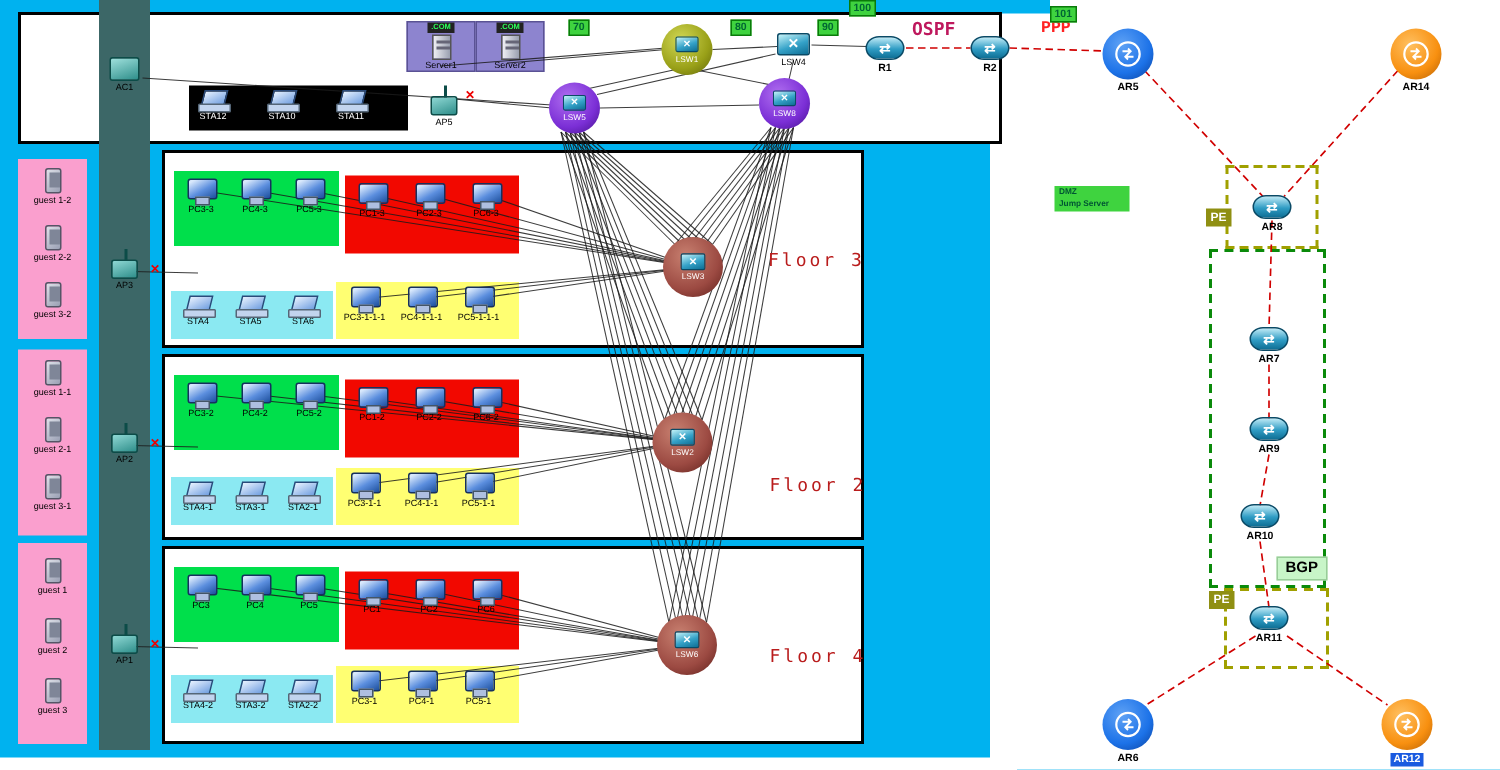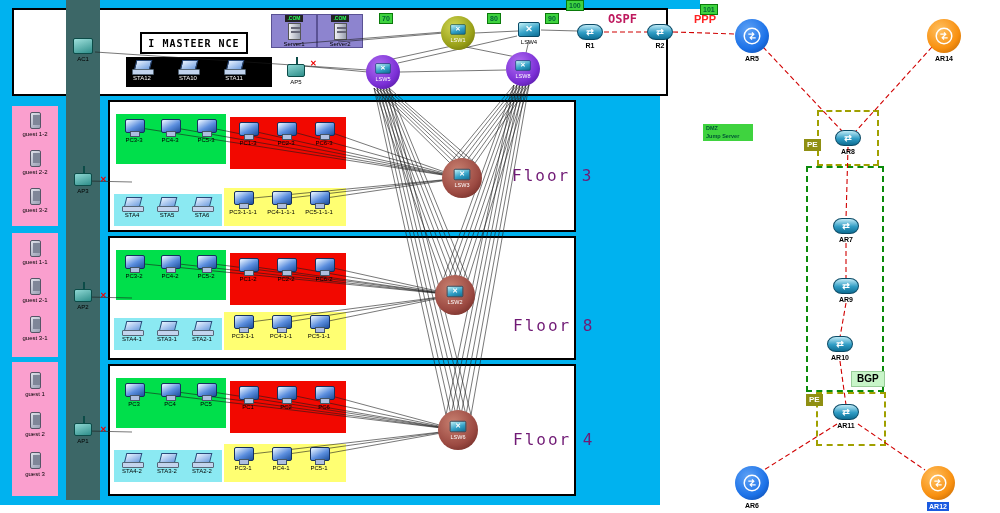--- a/index.html
+++ b/index.html
@@ -51,22 +51,22 @@
 .i-ac{width:20px;height:16px;background:linear-gradient(160deg,#9fe0dc,#2e8e8a);border:1px solid #0c4c48;border-radius:2px}
 .i-ph{position:relative;width:11px;height:17px;background:linear-gradient(135deg,#e0e2ea,#9aa0b4);border:1px solid #556;border-radius:2px}
 .i-ph::before{content:"";position:absolute;left:2px;top:2px;width:7px;height:10px;background:#7f8698}
 .comtag{font-size:5px;font-weight:bold;color:#2aff5a;background:#222;padding:0 2px;line-height:1.3}
 .tag{position:absolute;z-index:5;background:#3fd33f;color:#063;font-size:7px;font-weight:bold;line-height:1;padding:1px 2px;border:1px solid #0a7a0a}
 .pe{position:absolute;z-index:5;background:#8f8f12;color:#fff;font-size:8px;font-weight:bold;padding:2px 3px;line-height:1}
 .bgp{position:absolute;z-index:5;background:#c8f5c8;color:#000;font-size:10px;font-weight:bold;padding:2px 5px;border:1px solid #99cc99;line-height:1}
 .dmz{position:absolute;z-index:5;background:#3fd33f;color:#053;font-size:5.5px;font-weight:bold;line-height:1.4;padding:1px 3px}
 .xmark{position:absolute;z-index:6;color:#e00;font-size:8px;font-weight:bold;line-height:1}
 .txt-ospf{position:absolute;z-index:5;font-family:"DejaVu Sans Mono",monospace;font-weight:bold;font-size:12px;color:#be185d}
-.txt-ppp{position:absolute;z-index:5;font-family:Liberation Sans, sans-serif;font-weight:bold;font-size:11px;color:#f22}
-.floor-lbl{position:absolute;z-index:5;font-family:"DejaVu Sans Mono",monospace;font-size:16px;letter-spacing:2px;color:#701a75}
+.txt-ppp{position:absolute;z-index:5;font-family:Liberation Mono, monospace;font-weight:bold;font-size:11px;color:#f22}
+.floor-lbl{position:absolute;z-index:5;font-family:"DejaVu Sans Mono",monospace;font-size:12px;letter-spacing:2px;color:#b91c1c}
 .nce{position:absolute;z-index:4;background:#fff;border:2px solid #000;display:flex;align-items:center;justify-content:center;font-family:"DejaVu Sans Mono",monospace;font-weight:bold;font-size:10px;letter-spacing:1px}
 .blackbox{position:absolute;z-index:2;background:#000}
 </style>
 </head>
 <body>
 
 <div id="app">
 
   <div class="abs bg-cyan" style="left:0;top:0;width:660px;height:505px"></div>
   <div class="abs bg-cyan" style="left:660px;top:0;width:40px;height:9px"></div>
@@ -179,23 +179,20 @@
       <line x1="763" y1="47" x2="842" y2="131" class="wan"></line>
       <line x1="932" y1="47" x2="856" y2="131" class="wan"></line>
       <line x1="848" y1="147" x2="846" y2="219" class="wan"></line>
       <line x1="846" y1="243" x2="846" y2="279" class="wan"></line>
       <line x1="846" y1="303" x2="840" y2="337" class="wan"></line>
       <line x1="840" y1="361" x2="846" y2="405" class="wan"></line>
       <line x1="837" y1="424" x2="764" y2="470" class="wan"></line>
       <line x1="858" y1="424" x2="925" y2="470" class="wan"></line>
     </svg>
 
-  <div class="nce" style="left:140px;top:32px;width:108px;height:22px">
-      <span>I MASTEER NCE</span>
-    </div>
   <div class="blackbox" style="left:126px;top:57px;width:146px;height:30px"></div>
   <div class="dev" style="left:127px;top:60px">
       <span class="i-lap"></span>
       <span class="dlbl wlbl">STA12</span>
     </div>
   <div class="dev" style="left:173px;top:60px">
       <span class="i-lap"></span>
       <span class="dlbl wlbl">STA10</span>
     </div>
   <div class="dev" style="left:219px;top:60px">
@@ -408,21 +405,21 @@
       <span class="dlbl">PC4-1-1</span>
     </div>
   <div class="dev" style="left:304px;top:315px">
       <span class="i-pc"></span>
       <span class="dlbl">PC5-1-1</span>
     </div>
   <div class="disc c-brown" style="left:435px;top:275px;width:40px;height:40px">
       <span class="i-sw" style="transform:scale(.75)"></span>
       <span class="clbl">LSW2</span>
     </div>
-  <span class="floor-lbl" style="left:513px;top:316px">Floor 8</span>
+  <span class="floor-lbl" style="left:513px;top:316px">Floor 2</span>
 
   <div class="dev" style="left:119px;top:383px">
       <span class="i-pc"></span>
       <span class="dlbl">PC3</span>
     </div>
   <div class="dev" style="left:155px;top:383px">
       <span class="i-pc"></span>
       <span class="dlbl">PC4</span>
     </div>
   <div class="dev" style="left:191px;top:383px">

